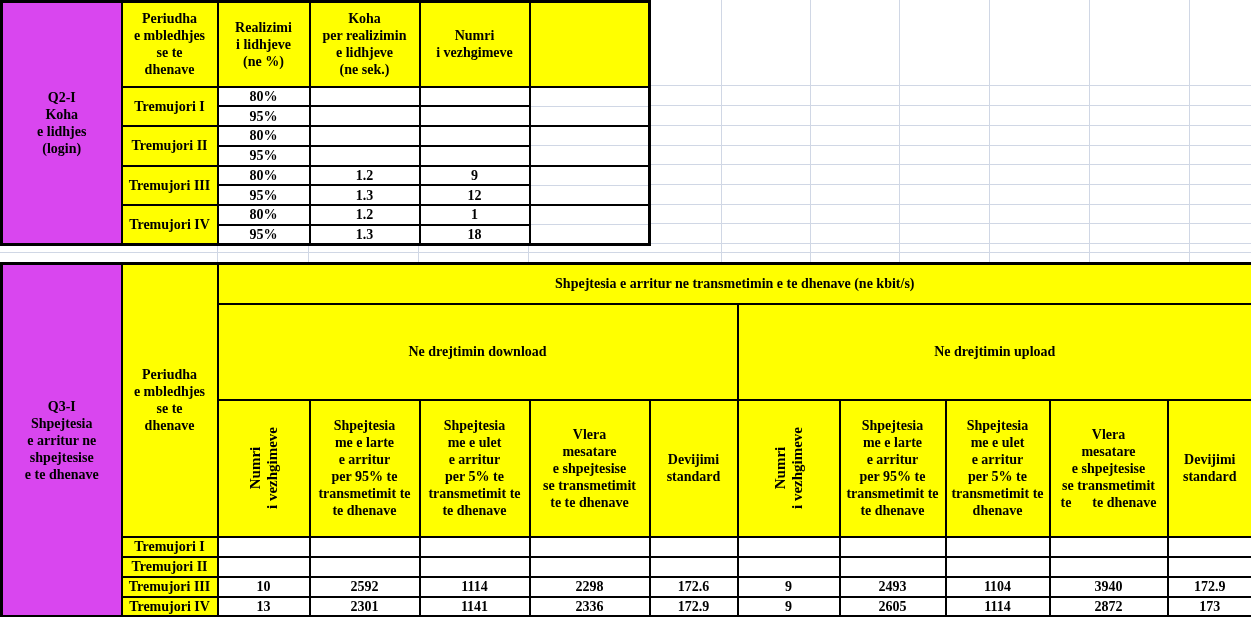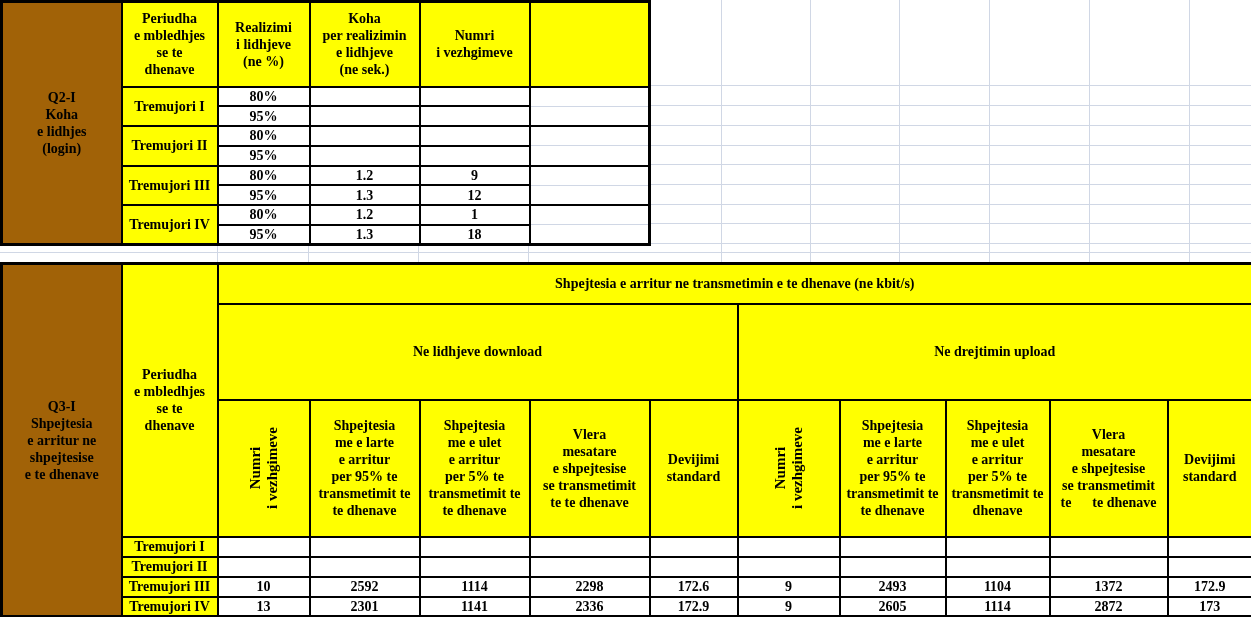--- a/index.html
+++ b/index.html
@@ -26,21 +26,21 @@
 
   .tbl td{
     border:2px solid #000;
     padding:0;
     text-align:center;
     vertical-align:middle;
     font-size:14px;
     line-height:17px;
     overflow:visible;
   }
-  .red{background:#a16207;}
+  .red{background:#d946ef;}
   .yel{background:#ffff00;}
   .b{font-weight:bold;font-size:15px;}
   .preline{white-space:pre-line;}
   .vtop{vertical-align:top;}
   .pt6{padding-top:6px;}
   .pt22{padding-top:22px;line-height:17.5px;}
   .pt28{padding-top:28px;line-height:17.5px;}
   .val{font-size:14px;font-weight:bold;}
   
   .ghost{
@@ -191,21 +191,21 @@
 e arritur ne
 shpejtesise
 e te dhenave</td>
       <td class="yel b preline vtop pt28" rowspan="3">Periudha
 e mbledhjes
 se te
 dhenave</td>
       <td class="yel b" colspan="10">Shpejtesia e arritur ne transmetimin e te dhenave (ne kbit/s)</td>
     </tr>
     <tr style="height:96px">
-      <td class="yel b" colspan="5">Ne lidhjeve download</td>
+      <td class="yel b" colspan="5">Ne drejtimin download</td>
       <td class="yel b" colspan="5">Ne drejtimin upload</td>
     </tr>
     <tr style="height:137px">
       <td class="yel rot">
         <div class="rot-box">Numri
 i vezhgimeve</div>
       </td>
       <td class="yel b preline">Shpejtesia
 me e larte
 e arritur
@@ -278,21 +278,21 @@
     <tr style="height:20px">
       <td class="yel b">Tremujori III</td>
       <td class="val">10</td>
       <td class="val">2592</td>
       <td class="val">1114</td>
       <td class="val">2298</td>
       <td class="val">172.6</td>
       <td class="val">9</td>
       <td class="val">2493</td>
       <td class="val">1104</td>
-      <td class="val">1372</td>
+      <td class="val">3940</td>
       <td class="val">172.9</td>
     </tr>
     <tr style="height:20px">
       <td class="yel b">Tremujori IV</td>
       <td class="val">13</td>
       <td class="val">2301</td>
       <td class="val">1141</td>
       <td class="val">2336</td>
       <td class="val">172.9</td>
       <td class="val">9</td>

